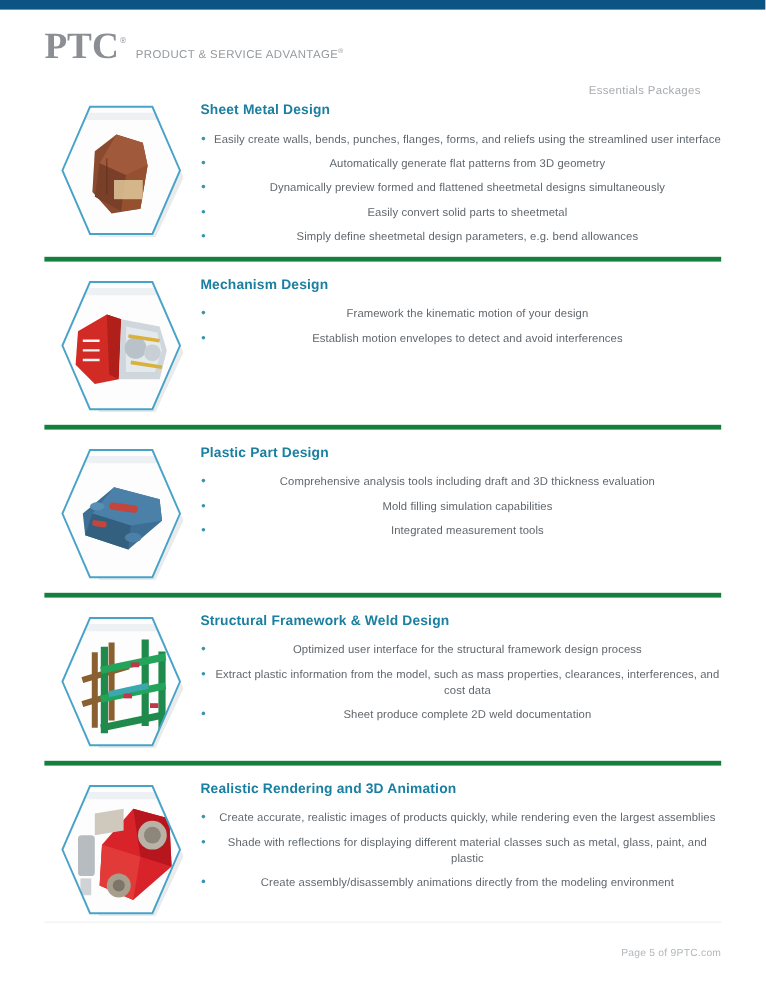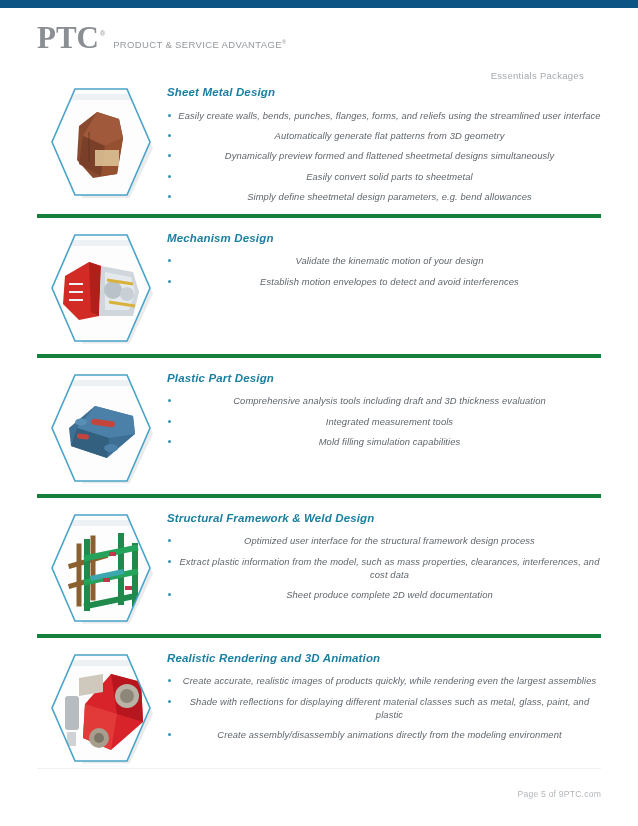--- a/index.html
+++ b/index.html
@@ -82,21 +82,20 @@
     top: 72px;
     left: 37px;
     width: 564px;
   }
 
   .section {
     display: flex;
     align-items: flex-start;
     padding: 12px 0 10px 0;
     position: relative;
-    font-style: italic;
   }
   .section + .section {
     border-top: 4px solid #15803d;
   }
 
   
   .hex-slot {
     width: 128px;
     flex: 0 0 128px;
     display: flex;
@@ -258,21 +257,21 @@
          <path d="M60,70 L86,74" stroke="#d8b23a" stroke-width="3" fill="none"></path>
          <path d="M20,52 L34,52 M20,60 L34,60 M20,68 L34,68" stroke="#f0f2f3" stroke-width="2"></path>
     </g>
     <polygon points="26,3 78,3 101,56 78,109 26,109 3,56" fill="none" stroke="#49a3c8" stroke-width="1.6"></polygon>
   </svg>
         </div>
       </div>
       <div class="textcol">
         <div class="sec-title">Mechanism Design</div>
         <ul class="bullets">
-          <li>Validate the kinematic motion of your design</li>
+          <li>Framework the kinematic motion of your design</li>
           <li>Establish motion envelopes to detect and avoid interferences</li>
         </ul>
       </div>
     </div>
     <div class="section">
       <div class="hex-slot">
         <div class="hex">
           <div class="hex-shadow"></div>
           <svg class="hex-main" width="104" height="112" viewBox="0 0 104 112" xmlns="http://www.w3.org/2000/svg">
     <defs>
@@ -293,22 +292,22 @@
          <ellipse cx="62" cy="76" rx="7" ry="4" fill="#4b80a8"></ellipse>
     </g>
     <polygon points="26,3 78,3 101,56 78,109 26,109 3,56" fill="none" stroke="#49a3c8" stroke-width="1.6"></polygon>
   </svg>
         </div>
       </div>
       <div class="textcol">
         <div class="sec-title">Plastic Part Design</div>
         <ul class="bullets">
           <li>Comprehensive analysis tools including draft and 3D thickness evaluation</li>
+          <li>Mold filling simulation capabilities</li>
           <li>Integrated measurement tools</li>
-          <li>Mold filling simulation capabilities</li>
         </ul>
       </div>
     </div>
     <div class="section">
       <div class="hex-slot">
         <div class="hex">
           <div class="hex-shadow"></div>
           <svg class="hex-main" width="104" height="112" viewBox="0 0 104 112" xmlns="http://www.w3.org/2000/svg">
     <defs>
       <clipPath id="hexclip3">

